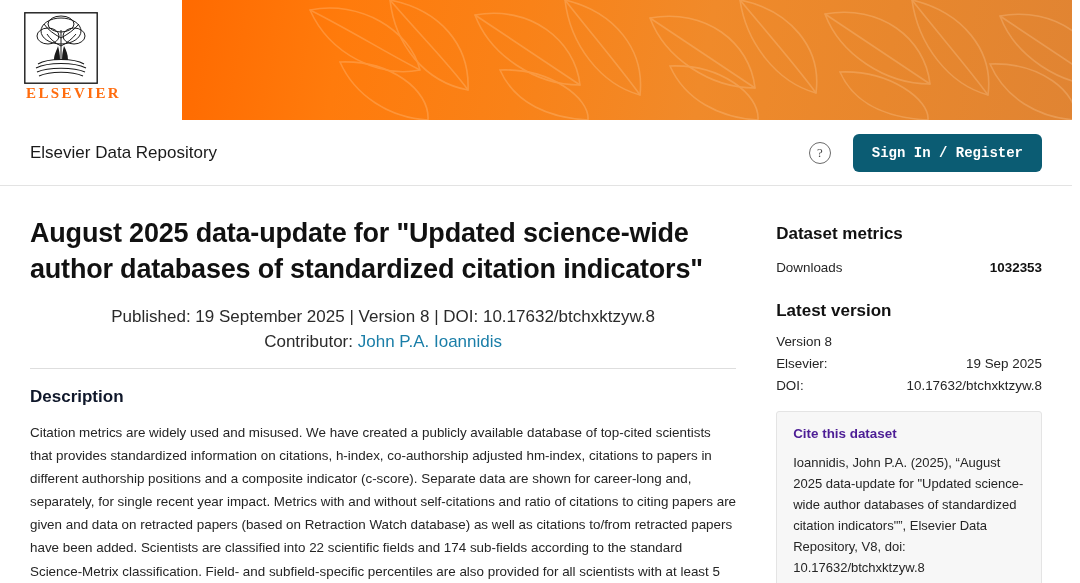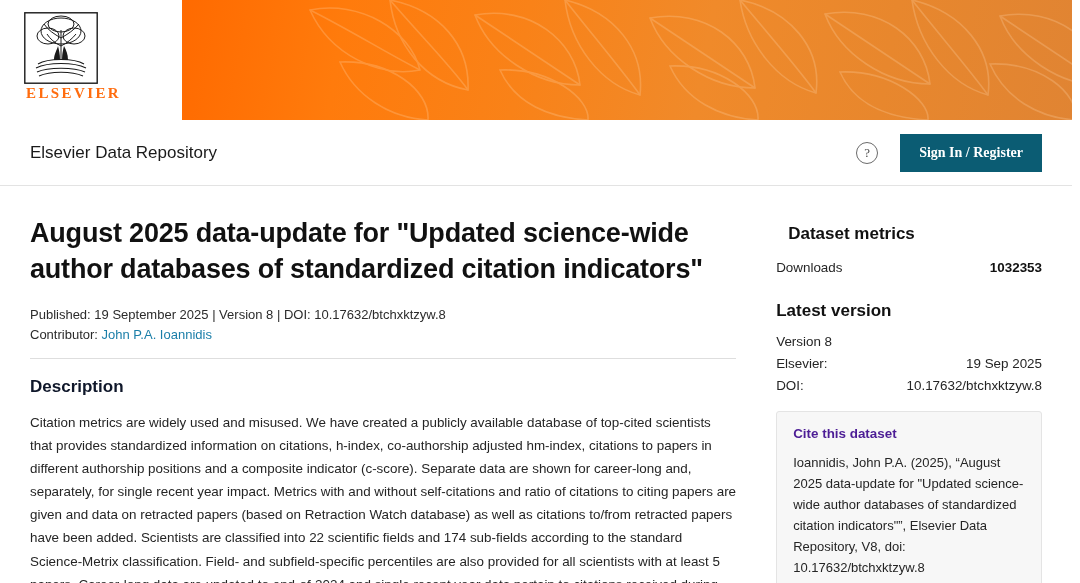--- a/index.html
+++ b/index.html
@@ -94,23 +94,23 @@
     font-family: "Liberation Serif", serif;
     cursor: pointer;
   }
   .signin-btn {
     background: #0b5c73;
     color: #ffffff;
     font-size: 14px;
     font-weight: 700;
     padding: 11px 19px;
     border: none;
-    border-radius: 0;
+    border-radius: 6px;
     cursor: pointer;
-    font-family: Liberation Serif, serif;
+    font-family: Liberation Mono, monospace;
   }
 
   
   .content {
     display: flex;
     padding: 0 30px;
     gap: 40px;
   }
   .main-col {
     width: 712px;
@@ -123,23 +123,24 @@
 
   h1.doc-title {
     font-size: 27px;
     line-height: 1.32;
     font-weight: 700;
     margin: 0 0 20px 0;
     color: #111;
     letter-spacing: -0.2px;
   }
   .meta-line {
-    font-size: 13px;
+    font-size: 17px;
     color: #2b2b2b;
     margin: 0 0 5px 0;
+    text-align: center;
   }
   .meta-line a {
     color: #1a7ea8;
     text-decoration: none;
   }
   .meta-rule {
     border: none;
     border-top: 1px solid #dedede;
     margin: 16px 0 18px 0;
   }
@@ -154,21 +155,21 @@
     line-height: 1.72;
     color: #252525;
     text-align: left;
     margin: 0;
   }
 
   
   .side-h {
     font-size: 17px;
     font-weight: 700;
-    margin: 0 0 16px 12px;
+    margin: 0 0 16px 0;
     color: #111;
   }
   .metric-row {
     display: flex;
     justify-content: space-between;
     font-size: 13.4px;
     margin-bottom: 9px;
     color: #252525;
   }
   .metric-row .val { font-weight: 700; color: #111; }

